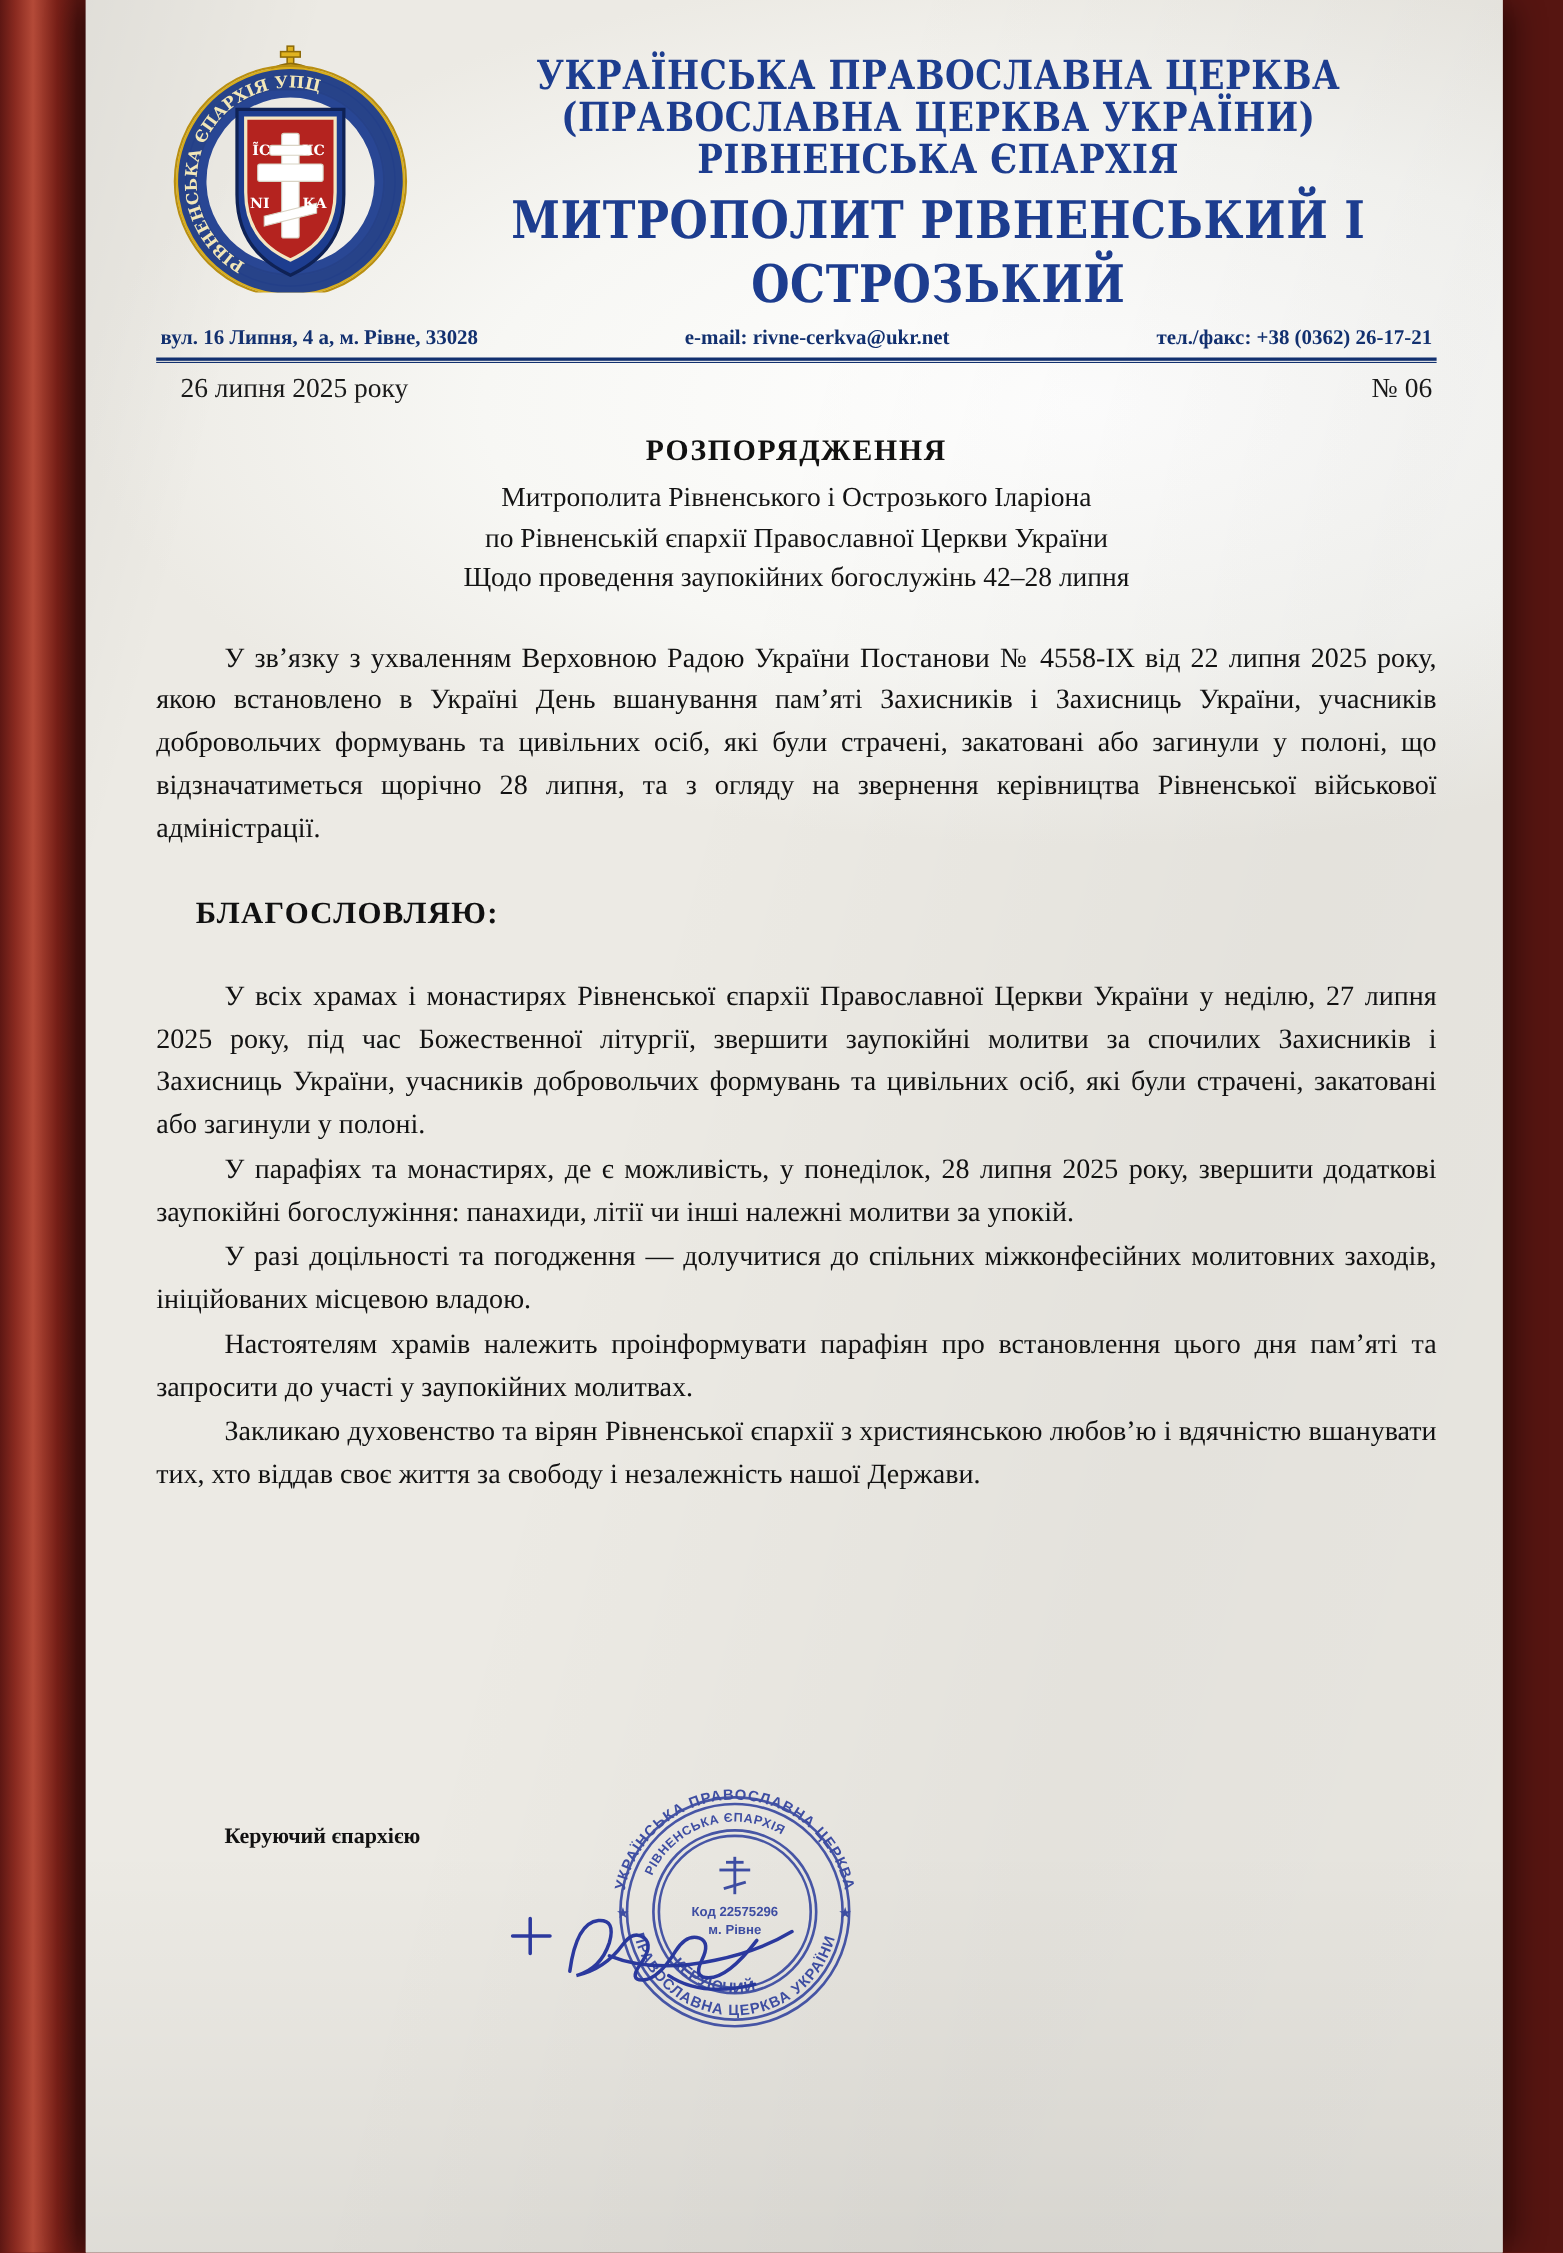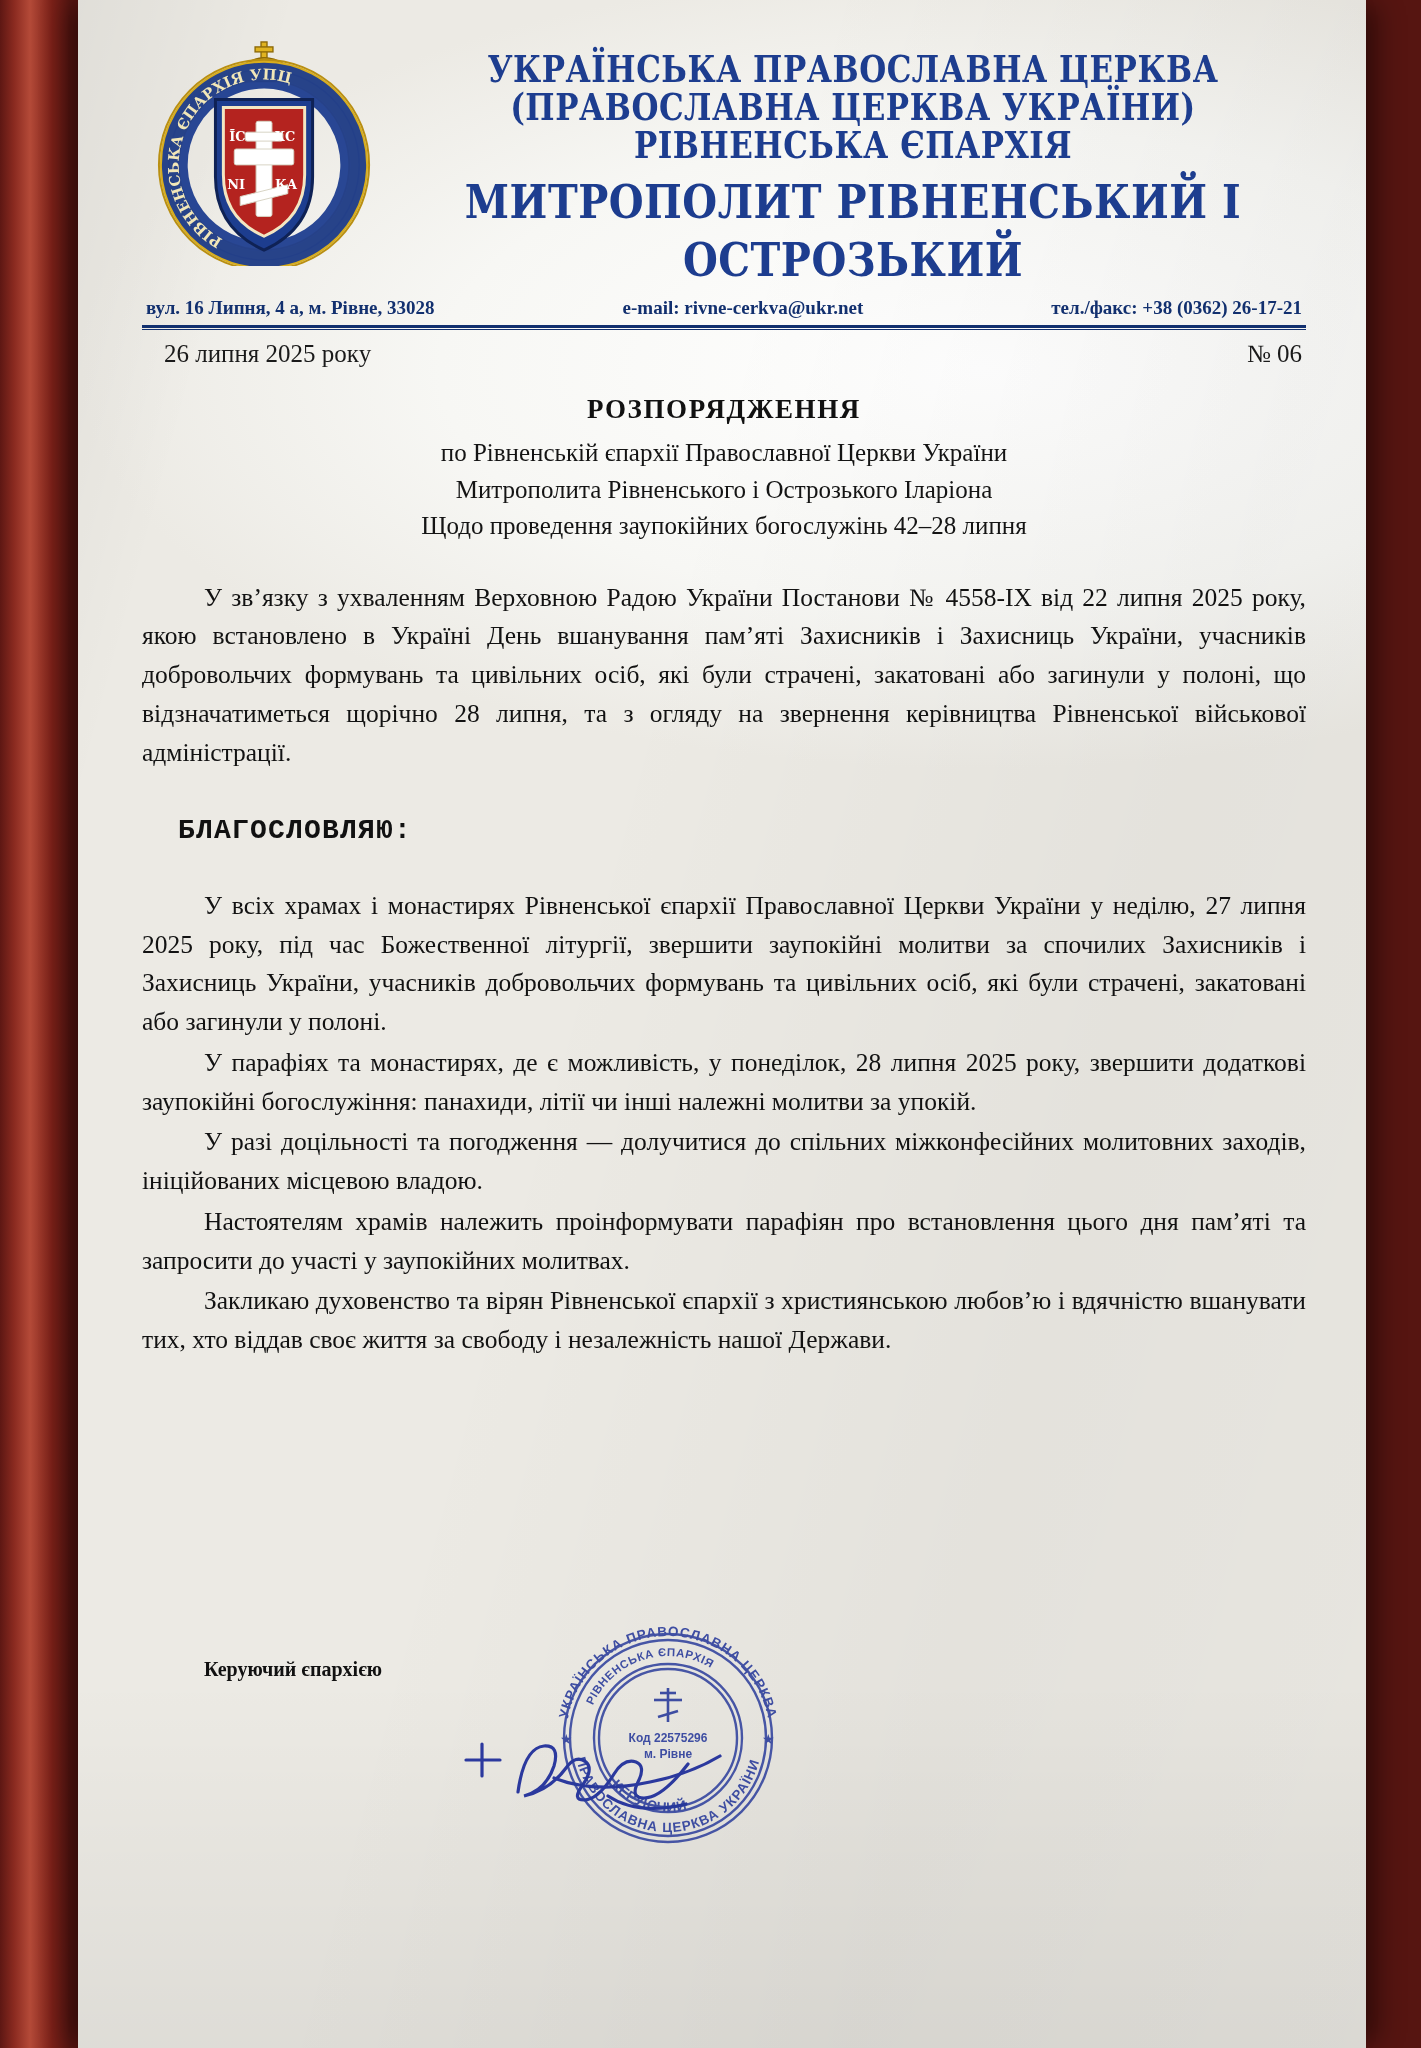--- a/index.html
+++ b/index.html
@@ -134,21 +134,20 @@
   .body-text p { margin: 0 0 0 0; text-indent: 62px; }
   .body-text p + p { margin-top: 2px; }
   .blessing {
     margin-top: 38px;
     margin-bottom: 34px;
     font-size: 28px;
     font-weight: bold;
     letter-spacing: 1.2px;
     color: #111;
     padding-left: 36px;
-    font-family: Liberation Mono, monospace;
   }
 
   
   .sign {
     position: absolute;
     left: 64px; right: 60px;
     top: 1658px;
     display: flex;
     justify-content: space-between;
     align-items: flex-start;
@@ -243,22 +242,22 @@
       </div>
       <div class="rule-double"></div>
 
       <div class="daterow">
         <span class="date">26 липня 2025 року</span>
         <span class="num">№ 06</span>
       </div>
 
       <div class="doc-title">РОЗПОРЯДЖЕННЯ</div>
       <div class="subtitle">
+        <div>Митрополита Рівненського і Острозького Іларіона</div>
         <div>по Рівненській єпархії Православної Церкви України</div>
-        <div>Митрополита Рівненського і Острозького Іларіона</div>
         <div>Щодо проведення заупокійних богослужінь 42–28 липня</div>
       </div>
 
       <div class="body-text">
         <p>У зв’язку з ухваленням Верховною Радою України Постанови № 4558-IX від 22 липня 2025 року, якою встановлено в Україні День вшанування пам’яті Захисників і Захисниць України, учасників добровольчих формувань та цивільних осіб, які були страчені, закатовані або загинули у полоні, що відзначатиметься щорічно 28 липня, та з огляду на звернення керівництва Рівненської військової адміністрації.</p>
         <div class="blessing">БЛАГОСЛОВЛЯЮ:</div>
         <p>У всіх храмах і монастирях Рівненської єпархії Православної Церкви України у неділю, 27 липня 2025 року, під час Божественної літургії, звершити заупокійні молитви за спочилих Захисників і Захисниць України, учасників добровольчих формувань та цивільних осіб, які були страчені, закатовані або загинули у полоні.</p>
         <p>У парафіях та монастирях, де є можливість, у понеділок, 28 липня 2025 року, звершити додаткові заупокійні богослужіння: панахиди, літії чи інші належні молитви за упокій.</p>
         <p>У разі доцільності та погодження — долучитися до спільних міжконфесійних молитовних заходів, ініційованих місцевою владою.</p>
         <p>Настоятелям храмів належить проінформувати парафіян про встановлення цього дня пам’яті та запросити до участі у заупокійних молитвах.</p>

